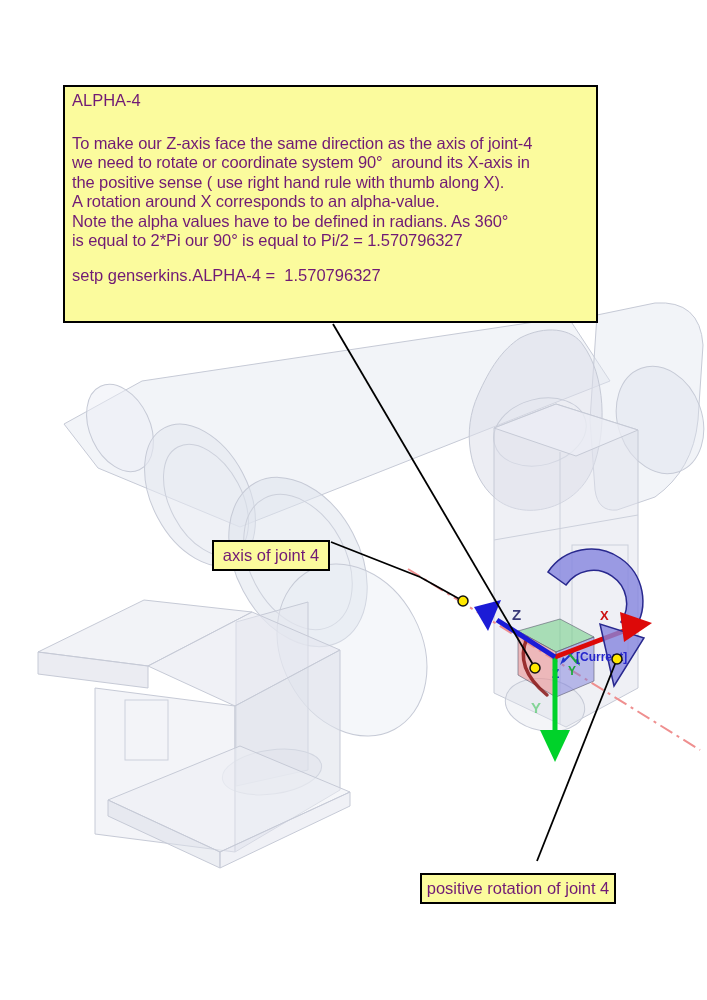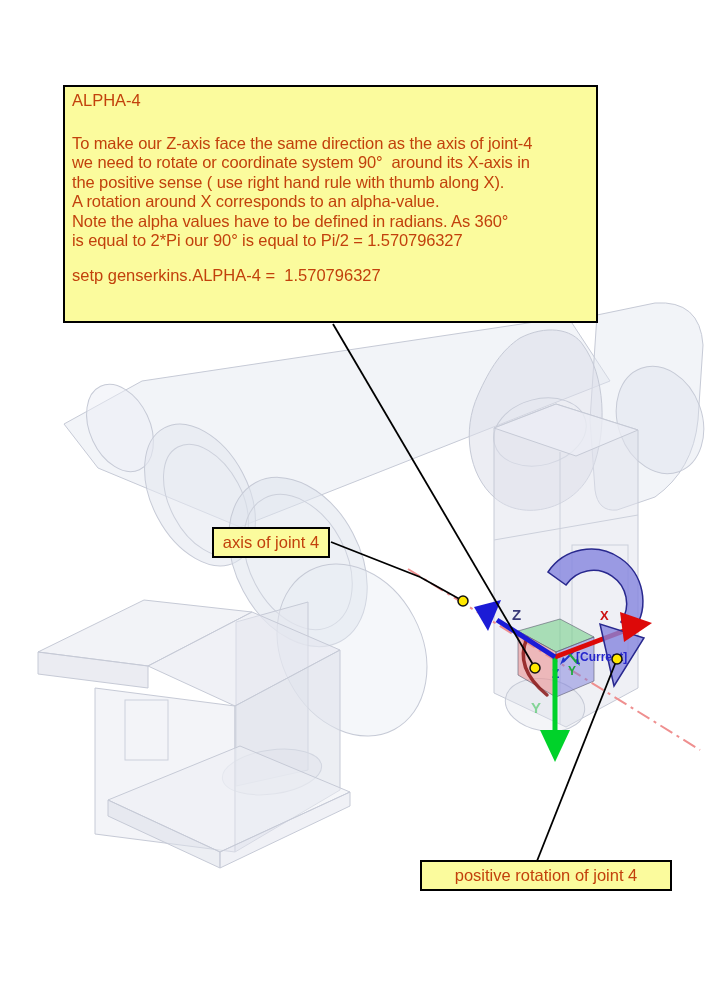--- a/index.html
+++ b/index.html
@@ -1,27 +1,27 @@
 <!DOCTYPE html>
 <html><head>
 <meta charset="utf-8">
 <style>
   html,body{margin:0;padding:0;background:#ffffff;}
   #stage{position:relative;width:707px;height:1000px;background:#ffffff;overflow:hidden;
          font-family:"Liberation Sans", sans-serif;}
   #scene{position:absolute;left:0;top:0;}
-  .box{position:absolute;background:#fbfb9d;border:2px solid #000;box-sizing:border-box;color:#c2410c;}
+  .box{position:absolute;background:#fbfb9d;border:2px solid #000;box-sizing:border-box;color:#701a75;}
   #callout{left:63px;top:85px;width:535px;height:238px;padding:4px 7px;
            font-size:16.5px;line-height:19.5px;}
   #callout .title{margin:0;}
   #callout .body{margin:23px 0 15px 0;white-space:pre;letter-spacing:-0.1px;}
   #callout .command{margin:12px 0 0 0;white-space:pre;}
-  .tag{font-size:16.5px;line-height:26px;text-align:center;white-space:nowrap;}
+  .tag{font-size:16.5px;line-height:26px;text-align:center;white-space:nowrap;margin-top:13px;}
   #axis-label{left:212px;top:527px;width:118px;height:31px;}
-  #rot-label{left:420px;top:860px;width:252px;height:31px;}
+  #rot-label{left:420px;top:860px;width:196px;height:31px;}
   svg text{font-family:"Liberation Sans", sans-serif;}
 </style>
 </head>
 <body>
 
 <div id="stage">
 
   <svg id="scene" width="707" height="1000" viewBox="0 0 707 1000">
 
     <g stroke="#c6cad6" stroke-width="1">

